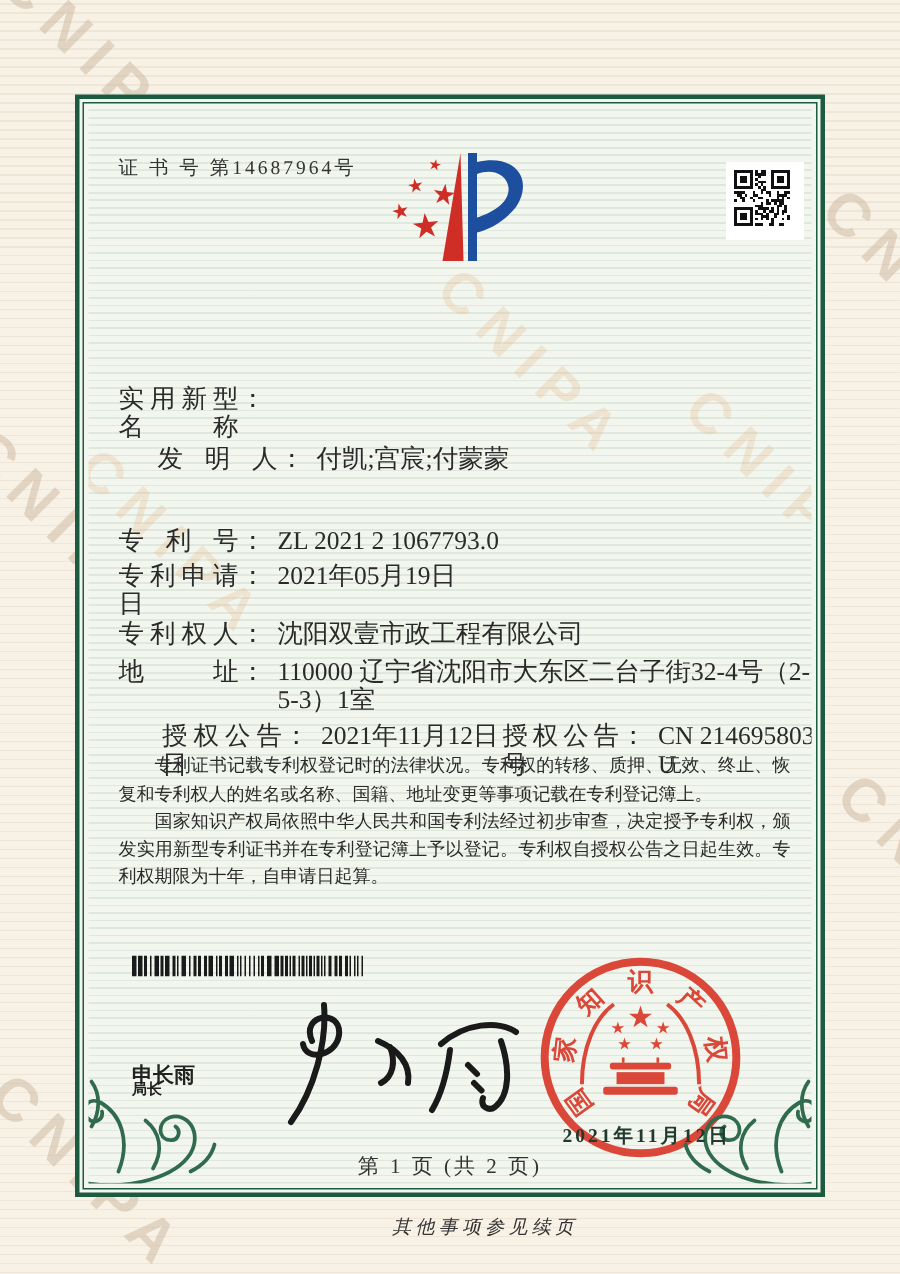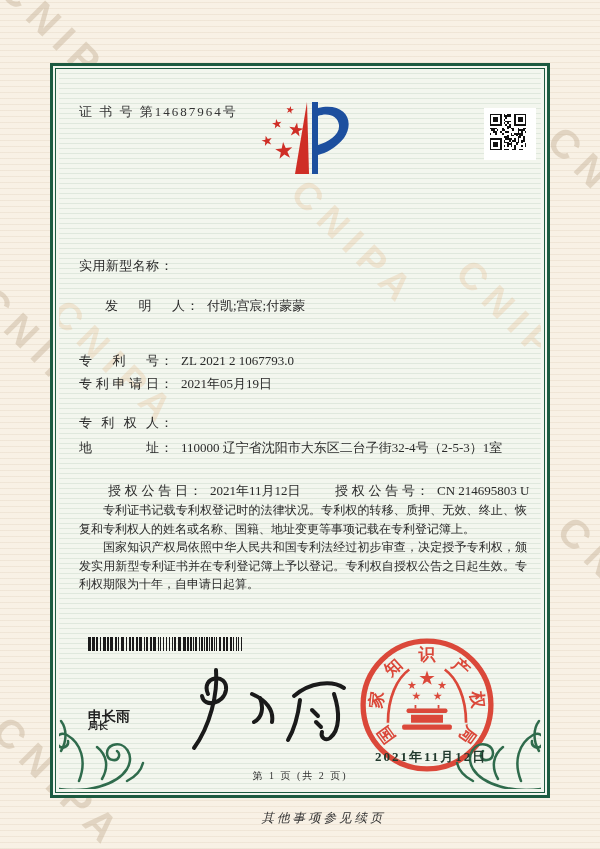--- a/index.html
+++ b/index.html
@@ -29,41 +29,41 @@
     position:absolute;inset:3px;overflow:hidden;
     background:repeating-linear-gradient(0deg, rgba(120,160,130,.16) 0 1px, transparent 1px 5px);
   }
   .cert-no{position:absolute;left:20px;top:31px;font-size:13px;letter-spacing:2px;color:#333;}
   .qr{position:absolute;left:425px;top:36px;width:48px;height:48px;background:#fff;padding:2px;}
   .logo{position:absolute;left:196px;top:26px;width:100px;height:80px;}
   .title{
     position:absolute;left:0;right:0;top:112px;text-align:center;
     font-size:27px;font-weight:700;letter-spacing:9px;color:#111;
   }
-  .field{position:absolute;left:20px;display:flex;font-size:13px;line-height:19px;color:#2a2a2a;}
+  .field{position:absolute;left:20px;display:flex;font-size:17px;line-height:19px;color:#2a2a2a;}
   .field-label{display:inline-block;width:80px;text-align:justify;text-align-last:justify;}
   .field-colon{margin-left:1px;}
   .field-value{margin-left:8px;}
   .addr-value{width:358px;}
   .group2{position:absolute;left:227px;top:0;display:flex;}
   .paras{
     position:absolute;left:20px;top:429px;width:448px;
     font-size:12px;line-height:18.6px;text-align:justify;color:#2a2a2a;
   }
   .paras p{margin:0;text-indent:2em;}
   .barcode{position:absolute;left:29px;top:565px;}
   .director-title{position:absolute;left:29px;top:647px;font-family:"Liberation Sans",sans-serif;font-weight:700;font-size:10px;color:#222;}
   .director-name{position:absolute;left:29px;top:636px;font-family:"Liberation Sans",sans-serif;font-weight:700;font-size:14px;color:#222;}
   .signature{position:absolute;left:119px;top:592px;}
   .seal{position:absolute;left:297px;top:562px;width:142px;height:142px;opacity:.92;}
   .seal-date{
     position:absolute;left:316px;top:676px;font-size:13px;letter-spacing:2px;
     color:#223a2e;font-weight:600;z-index:3;
   }
-  .page-ind{position:absolute;left:0;right:0;top:697px;text-align:center;font-size:10px;letter-spacing:2px;color:#333;}
+  .page-ind{position:absolute;left:0;right:0;top:697px;text-align:center;font-size:14px;letter-spacing:2px;color:#333;}
   .corner-br{position:absolute;right:-2px;bottom:-2px;}
   .corner-bl{position:absolute;left:-2px;bottom:-2px;transform:scaleX(-1);}
   .footer-note{
     position:absolute;left:0;right:0;top:810px;text-align:center;
     font-size:12.5px;font-style:italic;letter-spacing:3px;color:#333;padding-left:47px;
   }
 </style>
 </head>
 <body>
 
@@ -241,20 +241,21 @@
         <span class="field-value">ZL 2021 2 1067793.0</span>
       </div>
       <div class="field" style="top:302px;">
         <span class="field-label">专利申请日</span>
           <span class="field-colon">：</span>
         <span class="field-value">2021年05月19日</span>
       </div>
       <div class="field" style="top:341px;">
         <span class="field-label">专利权人</span>
           <span class="field-colon">：</span>
+        <span class="field-value">沈阳双壹市政工程有限公司</span>
       </div>
       <div class="field" style="top:366px;">
         <span class="field-label">地址</span>
           <span class="field-colon">：</span>
         <span class="field-value addr-value">110000 辽宁省沈阳市大东区二台子街32-4号（2-5-3）1室</span>
       </div>
       <div class="field" style="top:409px;width:448px;margin-left:29px;">
         <span class="field-label">授权公告日</span>
           <span class="field-colon">：</span>
         <span class="field-value">2021年11月12日</span>

